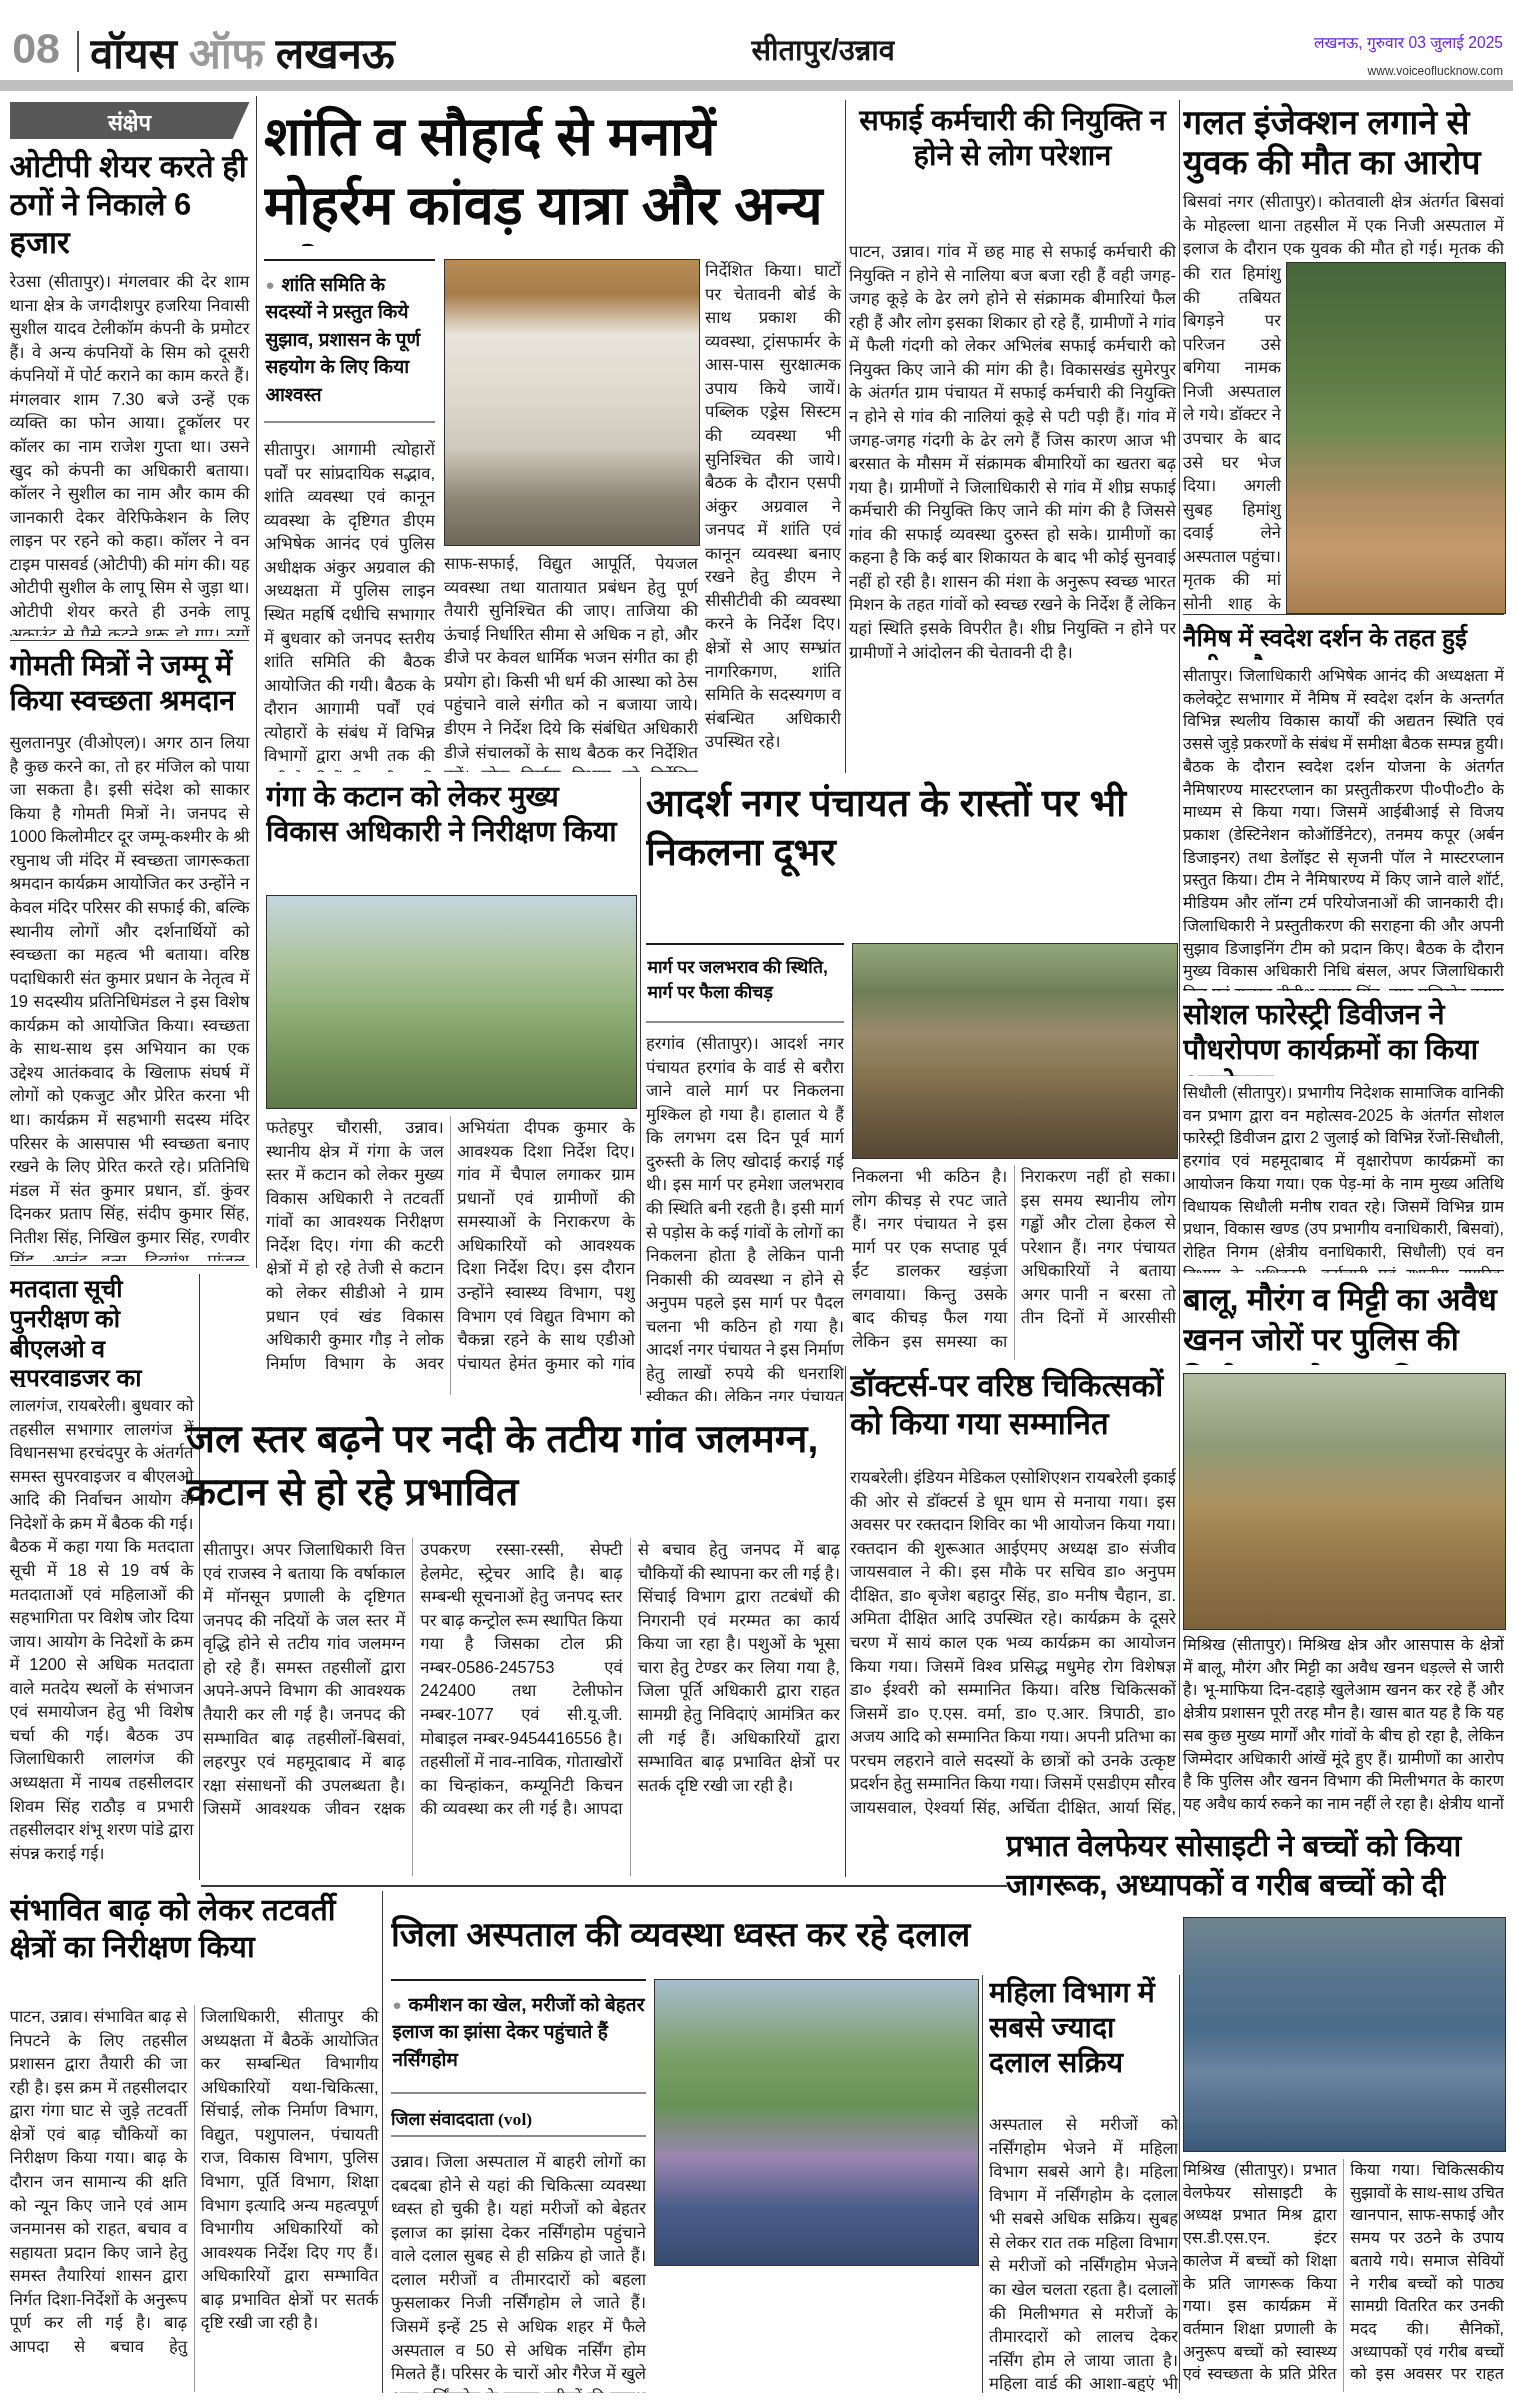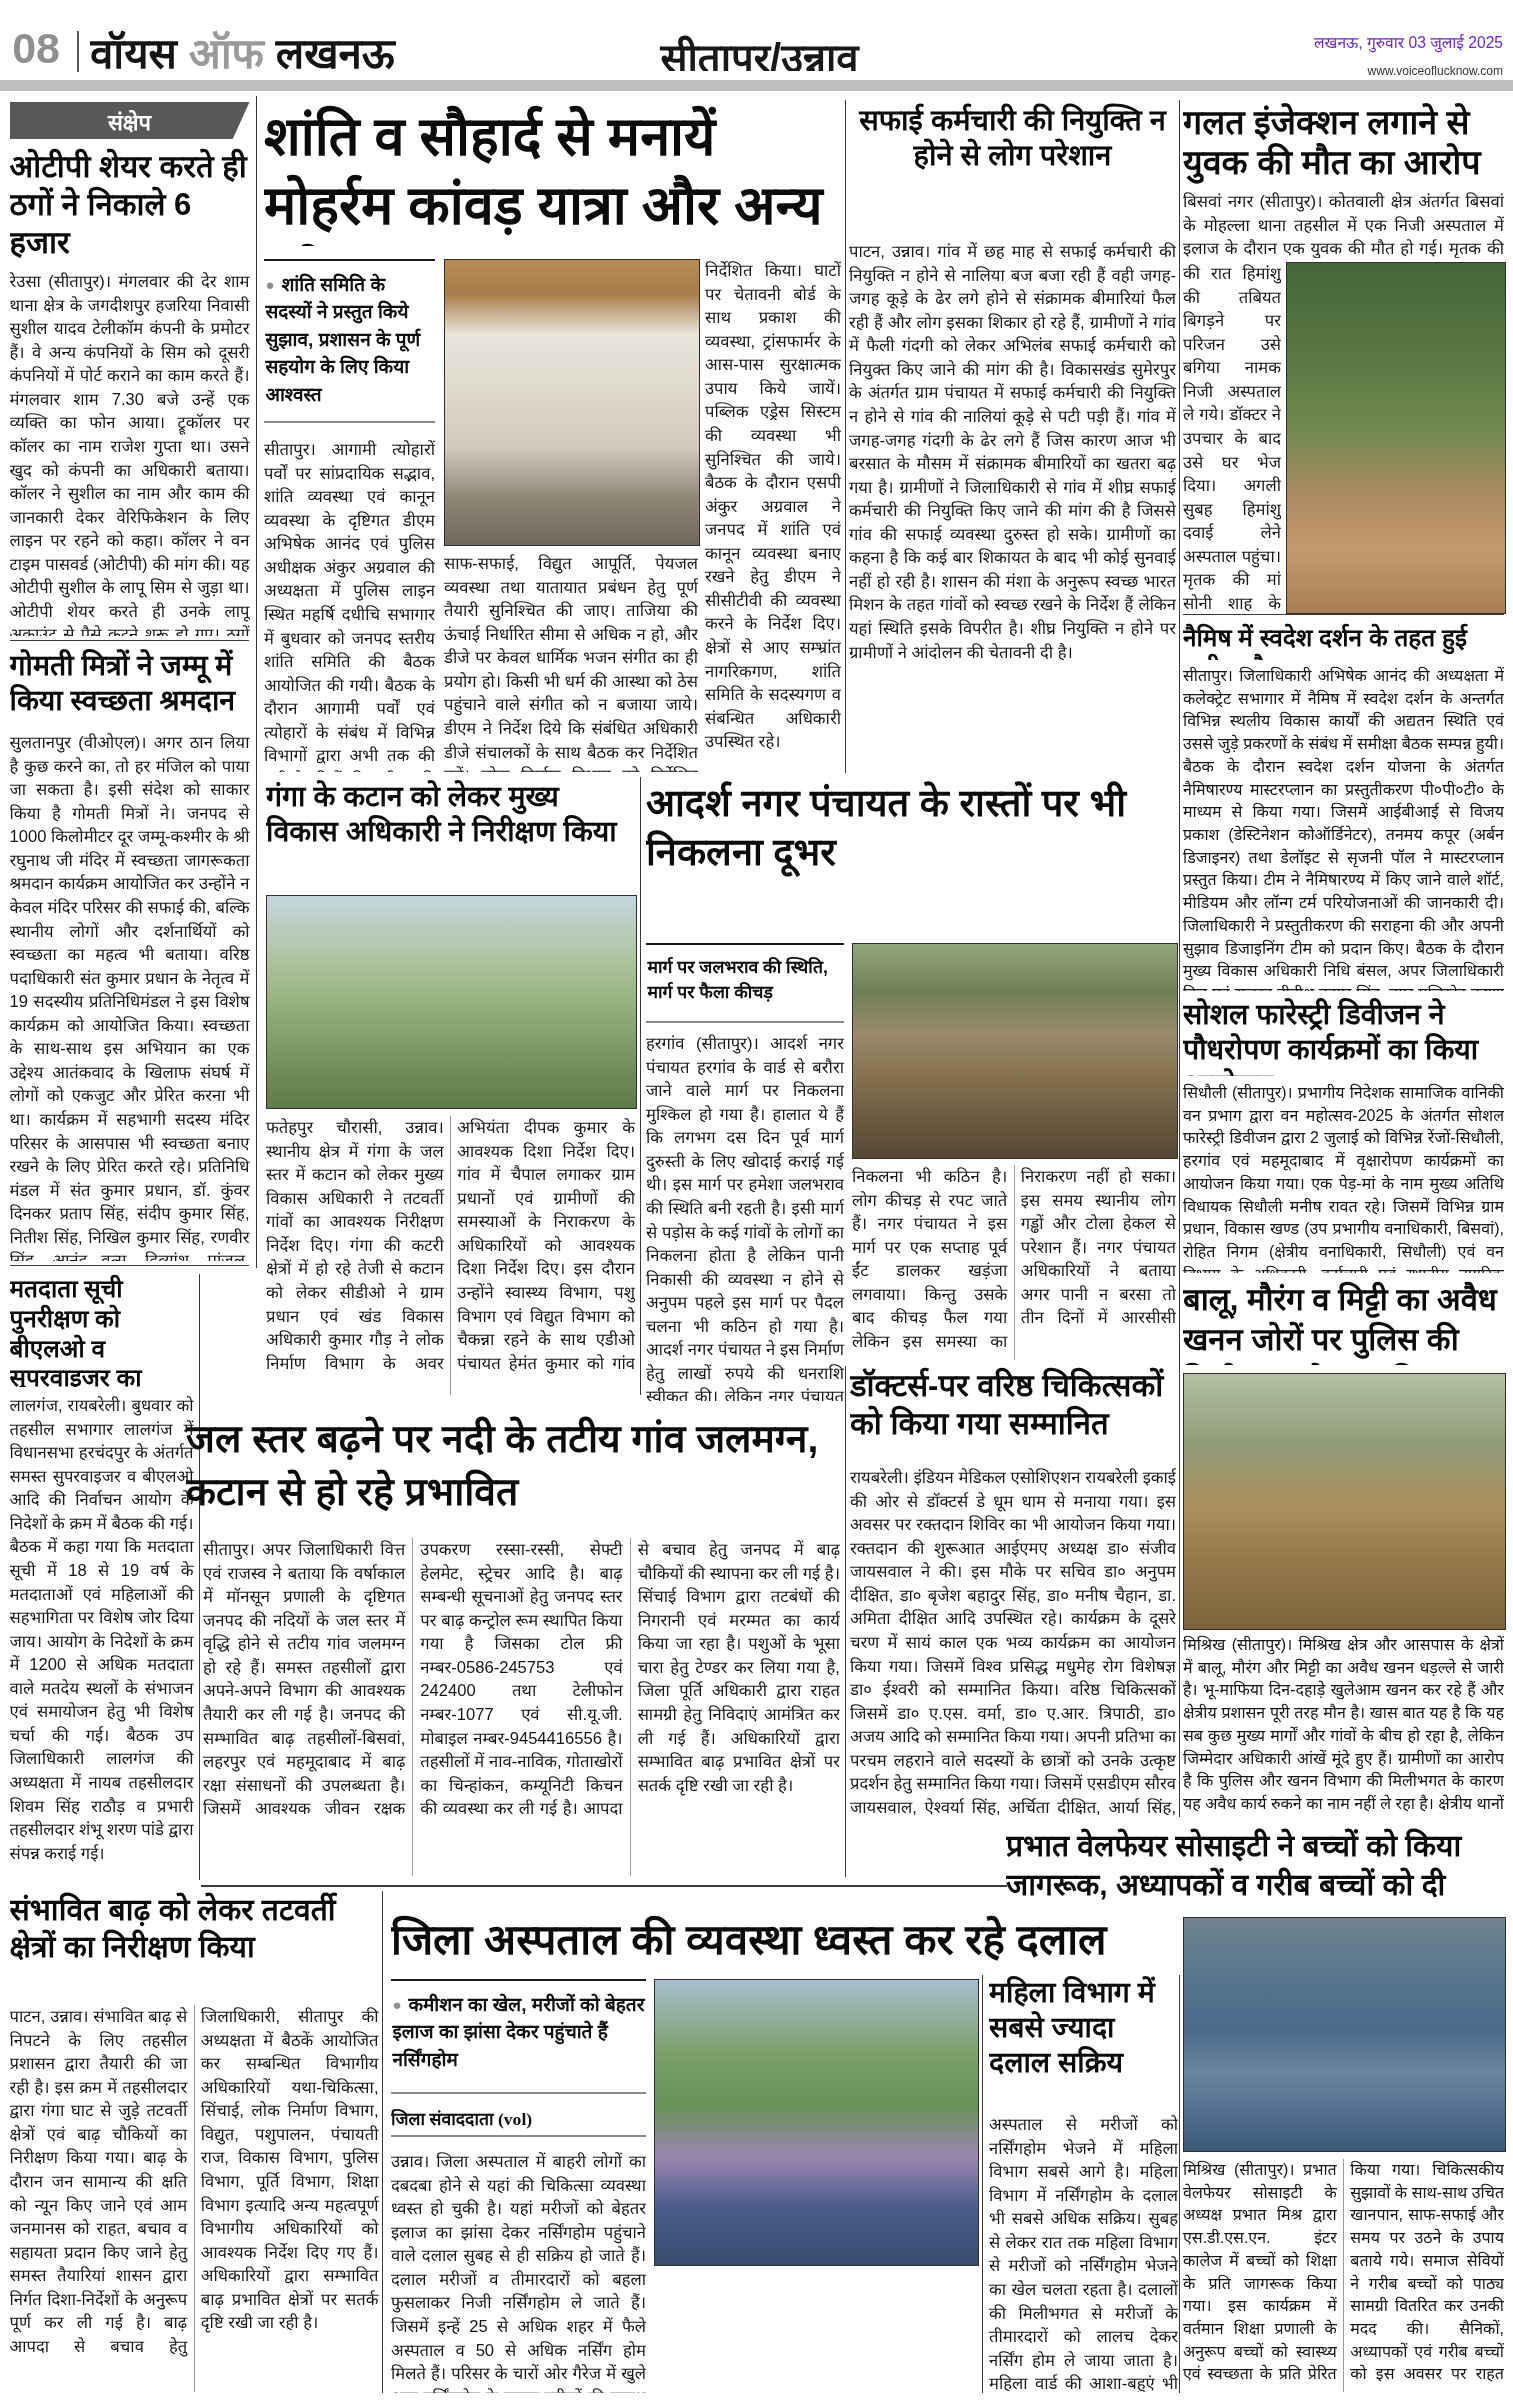--- a/index.html
+++ b/index.html
@@ -29,21 +29,21 @@
 </head>
 <body>
 
 <div class="abs" style="left:12.2px;top:24.4px;width:62px;height:49px;font-size:43px;font-weight:800;color:#8f8f8f;">08</div>
 <div class="abs" style="left:77px;top:31px;width:2px;height:41px;background:#555;"></div>
 <div class="abs" style="left:90px;top:23px;width:475px;height:52px;font-size:42px;font-weight:800;color:#141414;">
   <span>वॉयस</span>
   <span class="gray">ऑफ</span>
   <span>लखनऊ</span>
 </div>
-<div class="abs" style="left:624px;top:28.5px;width:271px;height:42px;font-size:40px;font-weight:800;color:#181818;text-align:center;">सीतापुर/उन्नाव</div>
+<div class="abs" style="left:624px;top:28.5px;width:271px;height:42px;font-size:29px;font-weight:800;color:#181818;text-align:right;">सीतापुर/उन्नाव</div>
 <div class="abs right" style="left:1221px;top:31px;width:282px;height:22px;font-size:15.6px;color:#6d28d9;">लखनऊ, गुरुवार 03 जुलाई 2025</div>
 <div class="abs right" style="left:1221px;top:64px;width:282px;height:16.3px;font-size:12px;color:#333;">www.voiceoflucknow.com</div>
 <div class="graybar" style="left:0px;top:80px;width:1514px;height:11px;"></div>
 
 <div class="vr" style="left:256px;top:96px;height:1172px;"></div>
 <div class="vr" style="left:199px;top:1274px;height:606px;"></div>
 <div class="vr" style="left:382px;top:1891px;height:502px;"></div>
 <div class="vr" style="left:845px;top:100px;height:673px;"></div>
 <div class="vr" style="left:640px;top:777px;height:618px;"></div>
 <div class="vr" style="left:845px;top:1366px;height:511px;"></div>
@@ -113,21 +113,21 @@
 <div class="photo" style="left:1183px;top:1373px;width:321px;height:255px;background:
      linear-gradient(180deg,#b3c0a2 0%,#8f9b78 28%,#ab905d 52%,#96784a 72%,#7d633c 100%);"></div>
 <div class="abs bt" style="left:1183px;top:1634px;width:321px;height:180px;font-size:16px;">मिश्रिख (सीतापुर)। मिश्रिख क्षेत्र और आसपास के क्षेत्रों में बालू, मौरंग और मिट्टी का अवैध खनन धड़ल्ले से जारी है। भू-माफिया दिन-दहाड़े खुलेआम खनन कर रहे हैं और क्षेत्रीय प्रशासन पूरी तरह मौन है। खास बात यह है कि यह सब कुछ मुख्य मार्गों और गांवों के बीच हो रहा है, लेकिन जिम्मेदार अधिकारी आंखें मूंदे हुए हैं। ग्रामीणों का आरोप है कि पुलिस और खनन विभाग की मिलीभगत के कारण यह अवैध कार्य रुकने का नाम नहीं ले रहा है। क्षेत्रीय थानों को इसकी जानकारी देने के बावजूद कोई कार्यवाही नहीं होती, जिससे माफियाओं के हौसले और बुलंद हो गए हैं। सामाजिक संगठनों और जागरूक नागरिकों ने डीएम से मांग की है कि इस पूरे मामले की निष्पक्ष जांच कराई जाए और खनन में संलिप्त अधिकारियों व पुलिसकर्मियों के खिलाफ सख्त कार्रवाई की जाये। रात-दिन चलने वाली इन ट्रकों से रास्ते भी टूट गए हैं। धूल-मिट्टी से सांस लेना मुश्किल हो गया है, लेकिन पुलिस माफियाओं को संरक्षण दे रही है।</div>
 
 <div class="abs hl" style="left:186px;top:1413px;width:637px;height:113px;font-size:39px;line-height:1.35;">जल स्तर बढ़ने पर नदी के तटीय गांव जलमग्न, कटान से हो रहे प्रभावित</div>
 <div class="abs bt cols3" style="left:203px;top:1538px;width:637px;height:338px;">सीतापुर। अपर जिलाधिकारी वित्त एवं राजस्व ने बताया कि वर्षाकाल में मॉनसून प्रणाली के दृष्टिगत जनपद की नदियों के जल स्तर में वृद्धि होने से तटीय गांव जलमग्न हो रहे हैं। समस्त तहसीलों द्वारा अपने-अपने विभाग की आवश्यक तैयारी कर ली गई है। जनपद की सम्भावित बाढ़ तहसीलों-बिसवां, लहरपुर एवं महमूदाबाद में बाढ़ रक्षा संसाधनों की उपलब्धता है। जिसमें आवश्यक जीवन रक्षक उपकरण रस्सा-रस्सी, सेफ्टी हेलमेट, स्ट्रेचर आदि है। बाढ़ सम्बन्धी सूचनाओं हेतु जनपद स्तर पर बाढ़ कन्ट्रोल रूम स्थापित किया गया है जिसका टोल फ्री नम्बर-0586-245753 एवं 242400 तथा टेलीफोन नम्बर-1077 एवं सी.यू.जी. मोबाइल नम्बर-9454416556 है। तहसीलों में नाव-नाविक, गोताखोरों का चिन्हांकन, कम्यूनिटी किचन की व्यवस्था कर ली गई है। आपदा से बचाव हेतु जनपद में बाढ़ चौकियों की स्थापना कर ली गई है। सिंचाई विभाग द्वारा तटबंधों की निगरानी एवं मरम्मत का कार्य किया जा रहा है। पशुओं के भूसा चारा हेतु टेण्डर कर लिया गया है, जिला पूर्ति अधिकारी द्वारा राहत सामग्री हेतु निविदाएं आमंत्रित कर ली गई हैं। अधिकारियों द्वारा सम्भावित बाढ़ प्रभावित क्षेत्रों पर सतर्क दृष्टि रखी जा रही है।</div>
 
 <div class="abs hl" style="left:850px;top:1367px;width:326px;height:91px;font-size:31px;">डॉक्टर्स-पर वरिष्ठ चिकित्सकों को किया गया सम्मानित</div>
 <div class="abs bt" style="left:850px;top:1466px;width:326px;height:353px;">रायबरेली। इंडियन मेडिकल एसोशिएशन रायबरेली इकाई की ओर से डॉक्टर्स डे धूम धाम से मनाया गया। इस अवसर पर रक्तदान शिविर का भी आयोजन किया गया। रक्तदान की शुरूआत आईएमए अध्यक्ष डा० संजीव जायसवाल ने की। इस मौके पर सचिव डा० अनुपम दीक्षित, डा० बृजेश बहादुर सिंह, डा० मनीष चैहान, डा. अमिता दीक्षित आदि उपस्थित रहे। कार्यक्रम के दूसरे चरण में सायं काल एक भव्य कार्यक्रम का आयोजन किया गया। जिसमें विश्व प्रसिद्ध मधुमेह रोग विशेषज्ञ डा० ईश्वरी को सम्मानित किया। वरिष्ठ चिकित्सकों जिसमें डा० ए.एस. वर्मा, डा० ए.आर. त्रिपाठी, डा० अजय आदि को सम्मानित किया गया। अपनी प्रतिभा का परचम लहराने वाले सदस्यों के छात्रों को उनके उत्कृष्ट प्रदर्शन हेतु सम्मानित किया गया। जिसमें एसडीएम सौरव जायसवाल, ऐश्वर्या सिंह, अर्चिता दीक्षित, आर्या सिंह, डा० सिद्धार्थ गुप्ता, डा० अनुकृति सिंह आदि थे।</div>
 
-<div class="abs hl" style="left:391px;top:1914px;width:746px;height:56px;font-size:42px;white-space:nowrap;">जिला अस्पताल की व्यवस्था ध्वस्त कर रहे दलाल</div>
+<div class="abs hl" style="left:391px;top:1914px;width:746px;height:56px;font-size:34px;white-space:nowrap;">जिला अस्पताल की व्यवस्था ध्वस्त कर रहे दलाल</div>
 <div class="abs subbox" style="left:391px;top:1979px;width:255px;height:115px;font-size:19px;">
   <span class="bullet">●</span><span>कमीशन का खेल, मरीजों को बेहतर इलाज का झांसा देकर पहुंचाते हैं नर्सिंगहोम</span>
 </div>
 <div class="abs byline" style="left:391px;top:2106px;width:255px;height:31px;font-size:17.6px;font-family:Liberation Serif, serif;">जिला संवाददाता (vol)</div>
 <div class="abs bt" style="left:391px;top:2150px;width:255px;height:243px;">उन्नाव। जिला अस्पताल में बाहरी लोगों का दबदबा होने से यहां की चिकित्सा व्यवस्था ध्वस्त हो चुकी है। यहां मरीजों को बेहतर इलाज का झांसा देकर नर्सिंगहोम पहुंचाने वाले दलाल सुबह से ही सक्रिय हो जाते हैं। दलाल मरीजों व तीमारदारों को बहला फुसलाकर निजी नर्सिंगहोम ले जाते हैं। जिसमें इन्हें 25 से अधिक शहर में फैले अस्पताल व 50 से अधिक नर्सिंग होम मिलते हैं। परिसर के चारों ओर गैरेज में खुले आम नर्सिंगहोम के दलाल मरीजों की तलाश में घूमते रहते हैं। इन दलालों की अस्पताल के कर्मचारियों से भी सांठगांठ रहती है। सरकारी अस्पताल की अव्यवस्थाओं का लाभ उठाकर दलाल मरीजों को निजी अस्पताल पहुंचाकर मोटा कमीशन कमाते हैं।</div>
 <div class="photo" style="left:654px;top:1979px;width:323px;height:285px;background:
      linear-gradient(180deg,#a8bdcd 0%,#7ba069 26%,#679257 44%,#9b86b0 62%,#4a5d8a 80%,#394a6e 100%);"></div>
 
 <div class="abs hl" style="left:989px;top:1975px;width:189px;height:129px;font-size:28.5px;">महिला विभाग में सबसे ज्यादा दलाल सक्रिय</div>
 <div class="abs bt" style="left:989px;top:2113px;width:189px;height:279px;">अस्पताल से मरीजों को नर्सिंगहोम भेजने में महिला विभाग सबसे आगे है। महिला विभाग में नर्सिंगहोम के दलाल भी सबसे अधिक सक्रिय। सुबह से लेकर रात तक महिला विभाग से मरीजों को नर्सिंगहोम भेजने का खेल चलता रहता है। दलालों की मिलीभगत से मरीजों के तीमारदारों को लालच देकर नर्सिंग होम ले जाया जाता है। महिला वार्ड की आशा-बहुएं भी इस खेल में शामिल बताई जाती हैं। अस्पताल प्रशासन इस ओर से आंखें मूंदे है। जिम्मेदारों की चुप्पी से दलालों के हौसले बुलंद हैं। मरीजों को इसका खामियाजा भुगतना पड़ रहा है।</div>

